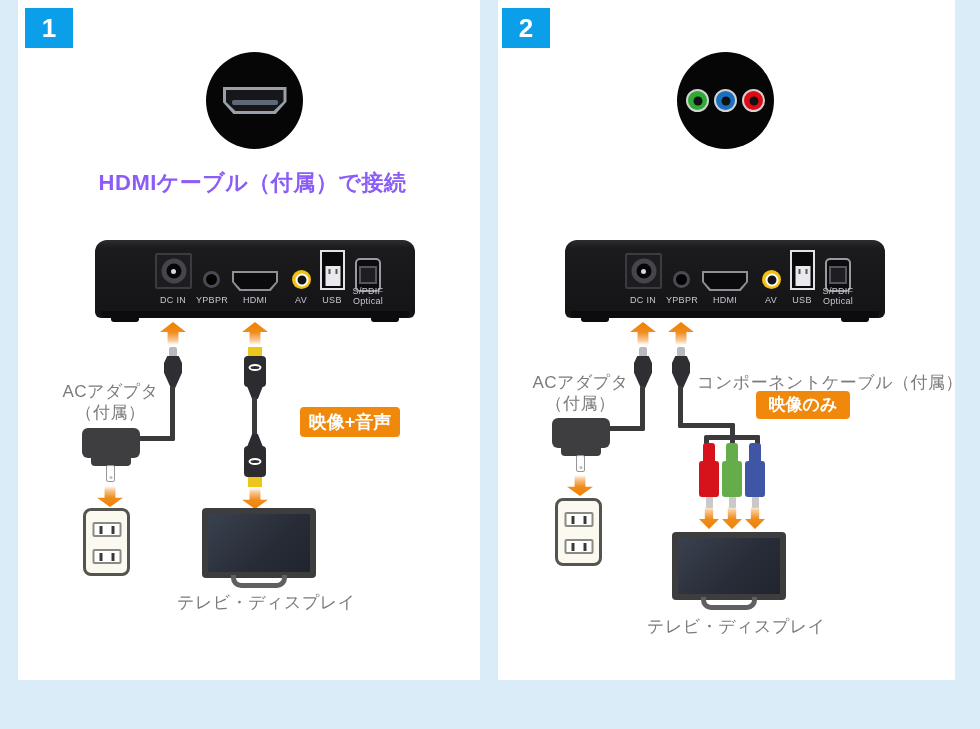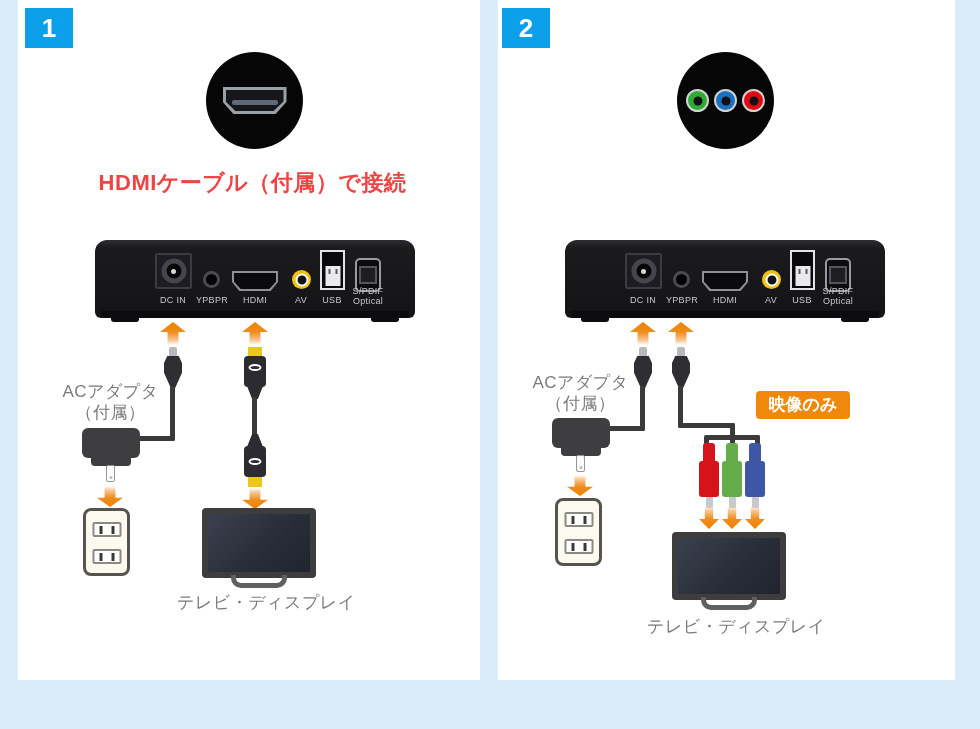--- a/index.html
+++ b/index.html
@@ -44,21 +44,21 @@
   .icon-jack::after {
     content:""; position:absolute; width:9px; height:9px; border-radius:50%;
     background:#111; left:50%; top:50%; transform:translate(-50%,-50%);
   }
   .jack-green { background:#2faa35; }
   .jack-blue  { background:#1a70c0; }
   .jack-red   { background:#e00b12; }
 
   .title {
     position:absolute; left:7px; right:0; top:168px;
-    text-align:center; font-size:22px; font-weight:bold; color:#ef4444;
+    text-align:center; font-size:22px; font-weight:bold; color:#8b5cf6;
     letter-spacing:0.5px;
   }
 
   
   .device {
     position:absolute; width:320px; height:78px;
     background:linear-gradient(180deg,#2d2d31 0%,#1b1b1e 10%,#141417 100%);
     border-radius:12px 12px 6px 6px;
   }
   .device::after {
@@ -277,20 +277,21 @@
   <div class="hdmi-conn" style="left:226px; top:356px;">
     <div class="oval" style="top:8px;"></div>
   </div>
   <div class="taper-down" style="left:229px; top:386px;"></div>
   <div class="cable" style="left:234px; top:397px; width:5px; height:40px;"></div>
   <div class="taper-up" style="left:229px; top:434px;"></div>
   <div class="hdmi-conn" style="left:226px; top:446px;">
     <div class="oval" style="top:12px;"></div>
   </div>
   <div class="gold-tip" style="left:230px; top:477px;"></div>
+  <div class="orange-badge badge-lg" style="left:282px; top:407px;">映像+音声</div>
 
   <div class="arrow-down" style="left:224px; top:488px;"></div>
 
   <div class="tv" style="left:184px; top:508px;">
     <div class="tv-screen"></div>
   </div>
   <div class="tv-stand" style="left:213px; top:575px;"></div>
   <div class="gray-label center" style="left:159px; top:592px; width:165px;">テレビ・ディスプレイ</div>
 </div>
 
@@ -357,20 +358,21 @@
   <div class="plug-tip" style="left:179px; top:347px;"></div>
   <div class="plug-body" style="left:174px; top:356px;"></div>
   <div class="cable" style="left:180px; top:386px; width:5px; height:42px;"></div>
   <div class="cable" style="left:180px; top:423px; width:57px; height:5px;"></div>
   <div class="cable" style="left:232px; top:423px; width:5px; height:17px;"></div>
   <div class="cable" style="left:209px; top:435px; width:53px; height:5px;"></div>
   <div class="cable" style="left:206px; top:435px; width:5px; height:12px;"></div>
   <div class="cable" style="left:232px; top:435px; width:5px; height:12px;"></div>
   <div class="cable" style="left:257px; top:435px; width:5px; height:12px;"></div>
 
+  <div class="gray-label" style="left:199px; top:372px;">コンポーネントケーブル（付属）</div>
   <div class="orange-badge badge-md" style="left:258px; top:391px;">映像のみ</div>
 
   <div class="rca-top c-red" style="left:205px; top:443px;"></div>
   <div class="rca-body c-red" style="left:201px; top:461px;"></div>
   <div class="rca-tip" style="left:208px; top:497px;"></div>
   <div class="rca-top c-green" style="left:228px; top:443px;"></div>
   <div class="rca-body c-green" style="left:224px; top:461px;"></div>
   <div class="rca-tip" style="left:231px; top:497px;"></div>
   <div class="rca-top c-blue" style="left:251px; top:443px;"></div>
   <div class="rca-body c-blue" style="left:247px; top:461px;"></div>

